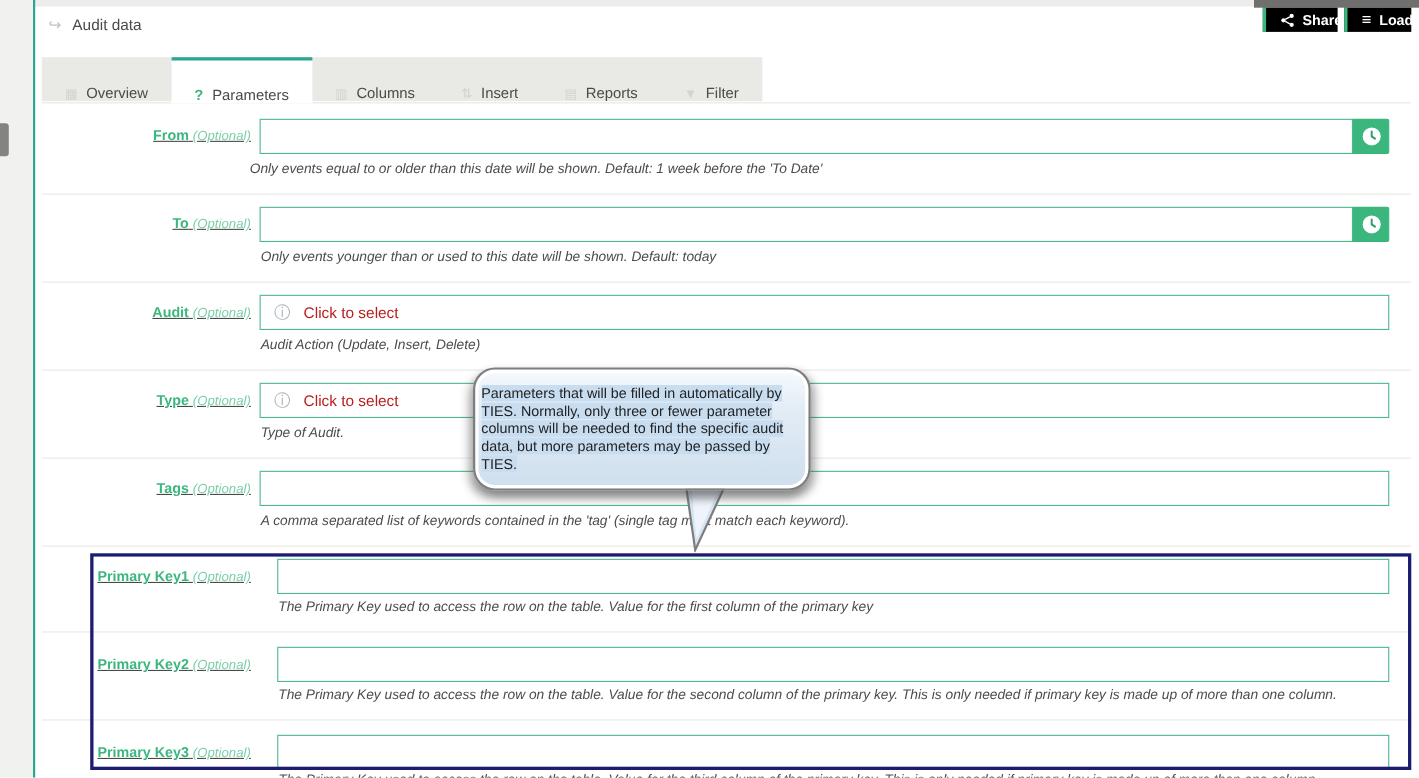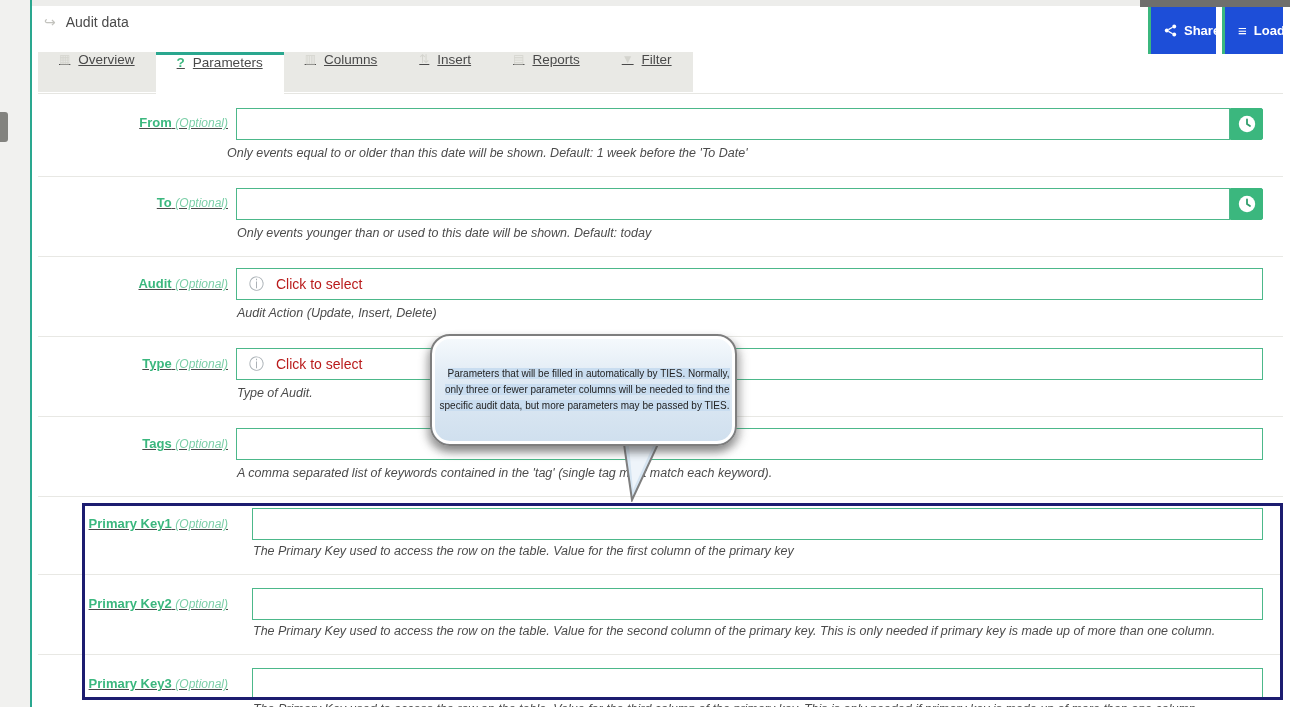--- a/index.html
+++ b/index.html
@@ -13,31 +13,31 @@
   
   .top-strip { position:absolute; left:0; top:0; width:1290px; height:6px; background:#ededeb; }
   .top-strip-dark { position:absolute; left:1140px; top:0; width:150px; height:7px; background:#6f6f6d; }
   .left-gutter { position:absolute; left:0; top:0; width:30px; height:707px; background:#f1f1ef; }
   .gutter-notch { position:absolute; left:0; top:112px; width:8px; height:30px; background:#83837f; border-radius:0 3px 3px 0; }
   .left-border { position:absolute; left:30px; top:0; width:2px; height:707px; background:#2aa78f; }
 
   
   .breadcrumb { position:absolute; left:44px; top:14px; display:flex; align-items:center; gap:10px; font-size:14px; color:#4a4a4a; }
   .breadcrumb .bc-icon { color:#c3c3be; font-size:14px; }
-  .btn { position:absolute; top:7px; height:47px; display:flex; align-items:center; gap:7px;
-         background:#1d4ed8; color:#fff; font-weight:bold; font-size:13px;
+  .btn { position:absolute; top:7px; height:22px; display:flex; align-items:center; gap:7px;
+         background:#000000; color:#fff; font-weight:bold; font-size:13px;
          border:none; border-left:3px solid #3bb77e; padding:0 13px; cursor:pointer; }
   .btn-share { left:1148px; width:68px; }
   .btn-load  { left:1222px; width:61px; }
   .btn svg { display:block; }
   .load-glyph { font-size:15px; font-weight:bold; }
 
   
   .tabbar { position:absolute; left:38px; top:52px; height:40px; display:inline-flex; background:#e9e9e5; z-index:3; }
-  .tab { display:flex; align-items:flex-start; gap:8px; padding:0 21px; font-size:13.5px; color:#4a4a4a; height:40px; cursor:pointer;text-decoration:underline; }
+  .tab { display:flex; align-items:flex-end; gap:8px; padding:0 21px; font-size:13.5px; color:#4a4a4a; height:40px; cursor:pointer; }
   .tab .tab-glyph { color:#d4d4ce; font-size:12px; }
   .tab.active { background:#ffffff; border-top:3px solid #2aa78f; height:42px; position:relative; z-index:4; }
   .tab.active .tab-glyph { color:#3bb77e; font-weight:bold; font-size:13.5px; }
   .tabbar-underline { position:absolute; left:38px; top:93px; width:1245px; height:1px; background:#e6e6e2; }
 
   
   .sep { position:absolute; left:38px; width:1245px; height:1px; background:#e8e8e4; }
   .flabel { position:absolute; left:30px; width:198px; text-align:right; font-size:13px; white-space:nowrap;text-decoration:underline; }
   .flabel .lab { color:#3bb77e; font-weight:bold; }
   .flabel .opt { color:#7ccfa8; font-style:italic; font-size:12px; }
@@ -54,21 +54,21 @@
   
   .navy-box { position:absolute; left:82px; top:503px; width:1201px; height:197px;
               border:3px solid #1c1c70; z-index:5; pointer-events:none; }
 
   
   .bubble { position:absolute; left:430px; top:334px; width:307px; height:112px; z-index:10;
             border:2px solid #7e7e7e; border-radius:20px;
             background:linear-gradient(180deg,#f6fafd 0%, #e2ecf5 35%, #cfdfee 100%);
             box-shadow: inset 0 0 0 3px #ffffff, -3px 6px 9px rgba(70,70,70,0.45), 4px 5px 8px rgba(70,70,70,0.35);
             display:flex; align-items:center; justify-content:center; }
-  .bubble-text { width:292px; text-align:right; font-size:10px; line-height:16px; color:#222; }
+  .bubble-text { width:292px; text-align:left; font-size:13px; line-height:16px; color:#222; }
   .bubble-text span { background:#c9ddf0; }
   .bubble-tail { position:absolute; left:610px; top:444px; z-index:9; }
 
   .dp-circle { display:block; }
 </style>
 </head>
 <body>
 
 <div class="top-strip"></div>
 <div class="top-strip-dark"></div>

